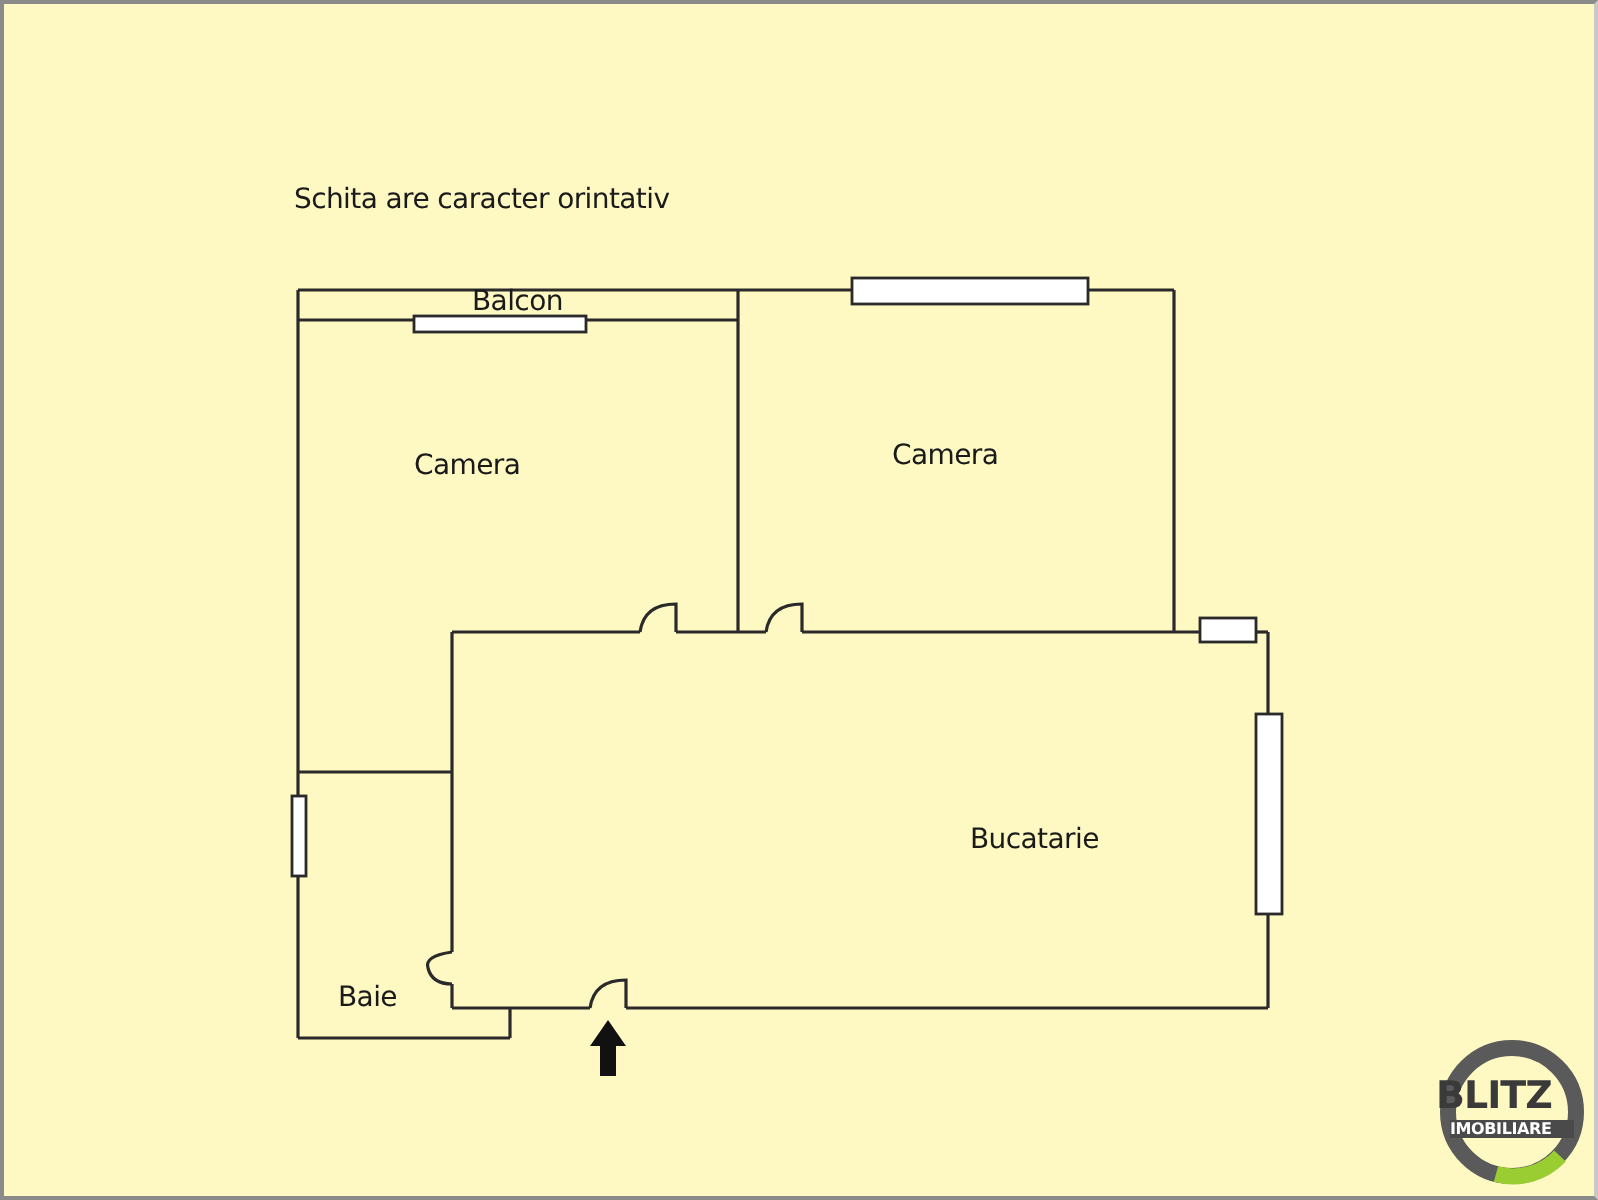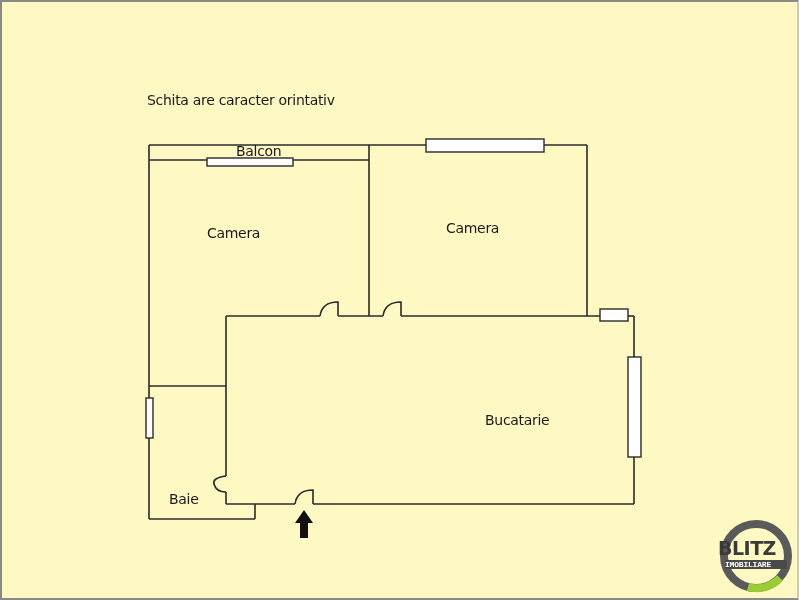--- a/index.html
+++ b/index.html
@@ -33,21 +33,21 @@
       width: 76px; height: 76px;
     }
     .logo-text {
       position: absolute; left: 0; width: 76px; 
       font-family: "DejaVu Sans", sans-serif; font-weight: bold;
       color: #3a3a3a;
     }
     .logo-blitz { top: 19px; font-size: 19px; letter-spacing: -0.5px; }
     .logo-sub {
       top: 42px; font-size: 8px; color: #ffffff;
-      background: #4a4a4a; width: 62px; left: 7px; letter-spacing: -0.2px; font-family: Liberation Mono, monospace;
+      background: #4a4a4a; width: 62px; left: 7px; letter-spacing: -0.2px;
     }
   </style>
 </head>
 <body>
 
 <div id="stage">
 
   <svg class="plan" width="799" height="600" viewBox="0 0 799 600">
     <g fill="none" stroke="#2a2a2a" stroke-width="1.6">
 

